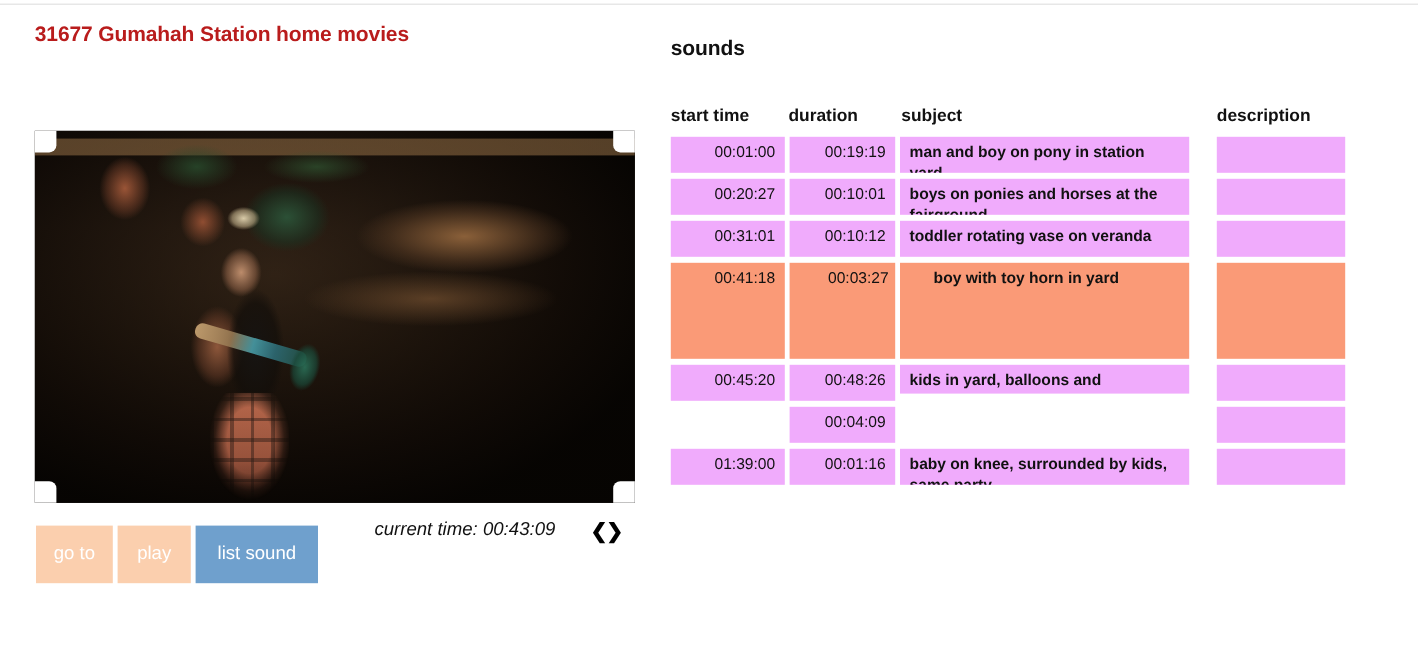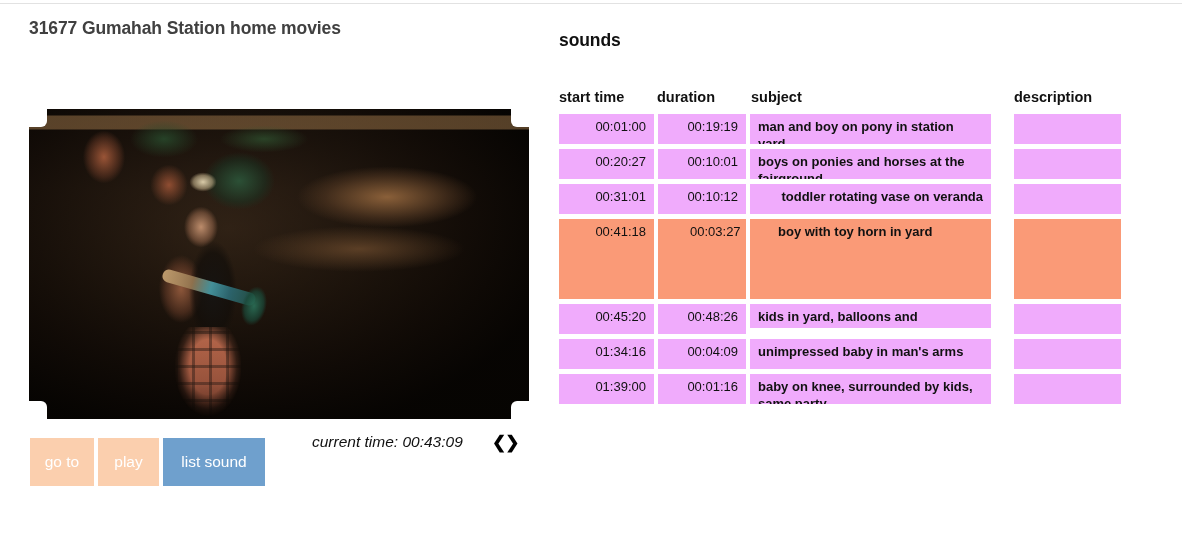--- a/index.html
+++ b/index.html
@@ -28,21 +28,21 @@
     position: absolute;
     left: 29px;
     top: 18px;
     width: 500px;
   }
   .film-title {
     font-size: 17.5px;
     font-weight: bold;
     letter-spacing: -0.1px;
     line-height: 1.25;
-    color: #404040;
+    color: #b91c1c;
     margin: 0;
   }
   .film-subtitle {
     font-size: 15.5px;
     font-style: italic;
     color: #111111;
     margin: 4px 0 0 0;
     line-height: 1.25;
   }
 
@@ -295,39 +295,37 @@
         </div>
         <div class="trow" style="height: 30px;">
           <div class="cell c-start" style="height: 30px;">00:20:27</div>
           <div class="cell c-dur" style="height: 30px;">00:10:01</div>
           <div class="cell c-subj" style="height: 30px;">boys on ponies and horses at the fairground</div>
           <div class="cell c-desc" style="height: 30px;"></div>
         </div>
         <div class="trow" style="height: 30px;">
           <div class="cell c-start" style="height: 30px;">00:31:01</div>
           <div class="cell c-dur" style="height: 30px;">00:10:12</div>
-          <div class="cell c-subj" style="height: 30px; text-align: right;">toddler rotating vase on veranda</div>
+          <div class="cell c-subj" style="height: 30px;">toddler rotating vase on veranda</div>
           <div class="cell c-desc" style="height: 30px;"></div>
         </div>
         <div class="trow selected" style="height: 80px;">
           <div class="cell c-start" style="height: 80px;">00:41:18</div>
           <div class="cell c-dur" style="height: 80px; padding-left: 32px;">00:03:27</div>
           <div class="cell c-subj" style="height: 80px; padding-left: 28px;">boy with toy horn in yard</div>
           <div class="cell c-desc" style="height: 80px;"></div>
         </div>
         <div class="trow" style="height: 30px;">
           <div class="cell c-start" style="height: 30px;">00:45:20</div>
           <div class="cell c-dur" style="height: 30px;">00:48:26</div>
           <div class="cell c-subj" style="height: 24px;">kids in yard, balloons and noisemakers</div>
           <div class="cell c-desc" style="height: 30px;"></div>
         </div>
         <div class="trow" style="height: 30px;">
-          <div class="cell c-start" style="height: 30px;">01:34:16</div>
           <div class="cell c-dur" style="height: 30px;">00:04:09</div>
-          <div class="cell c-subj" style="height: 30px;">unimpressed baby in man's arms</div>
           <div class="cell c-desc" style="height: 30px;"></div>
         </div>
         <div class="trow" style="height: 38px;">
           <div class="cell c-start" style="height: 30px;">01:39:00</div>
           <div class="cell c-dur" style="height: 30px; text-align: right;">00:01:16</div>
           <div class="cell c-subj" style="height: 30px;">baby on knee, surrounded by kids, same party</div>
           <div class="cell c-desc" style="height: 30px;"></div>
         </div>
       </div>
   </div>

